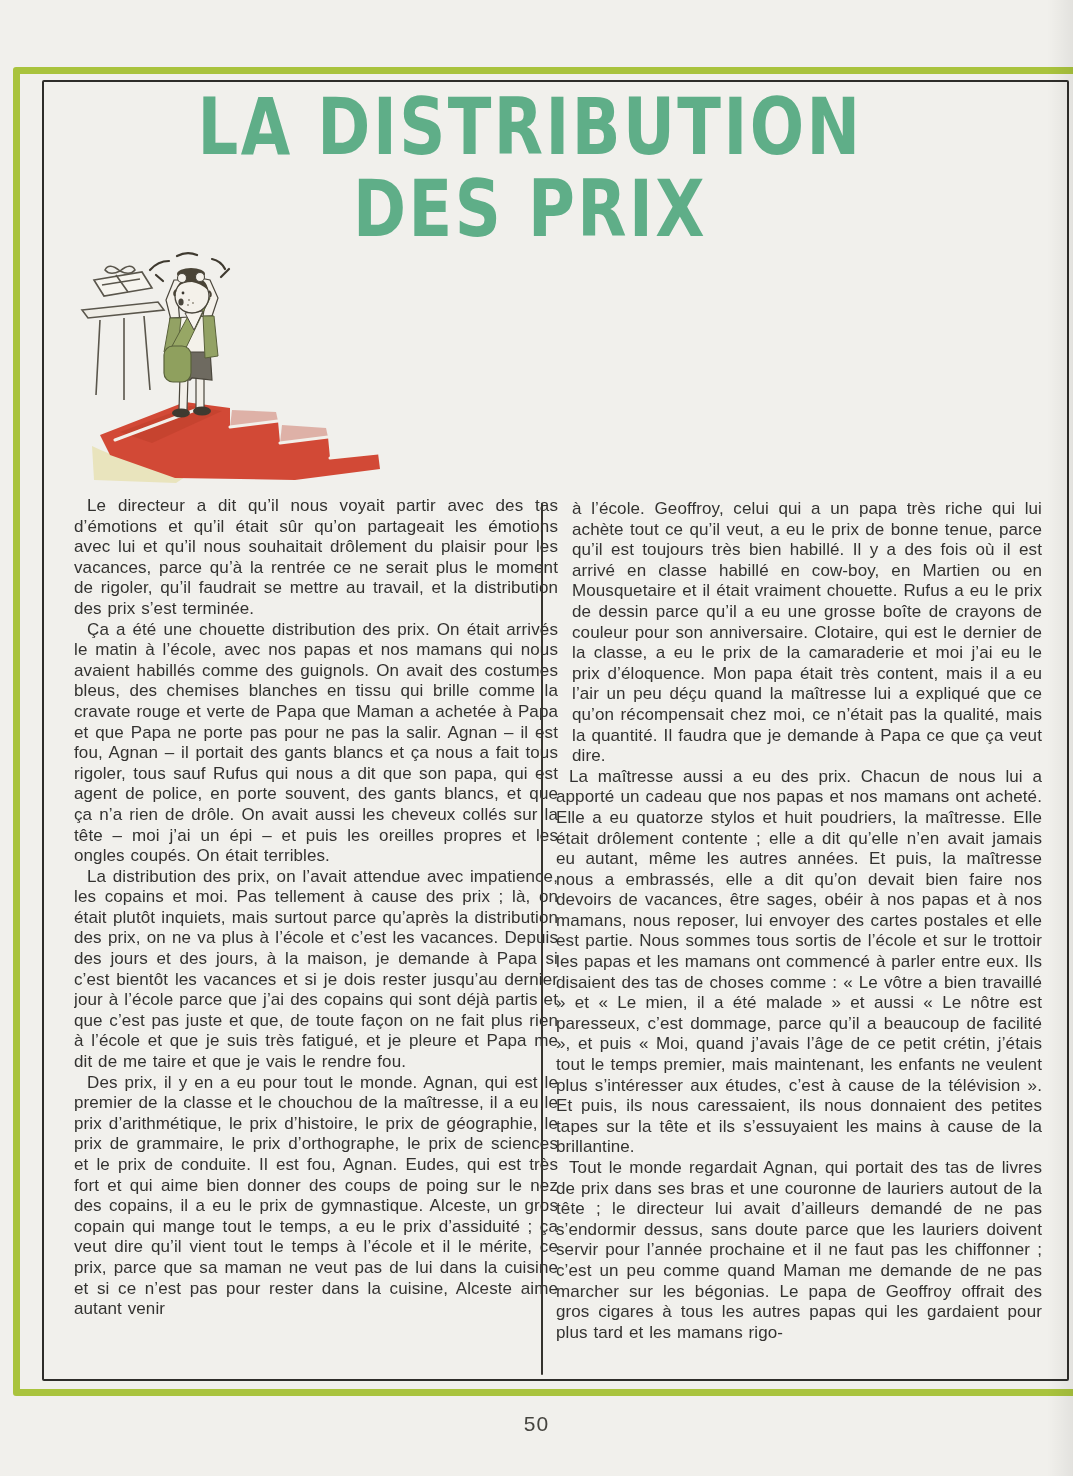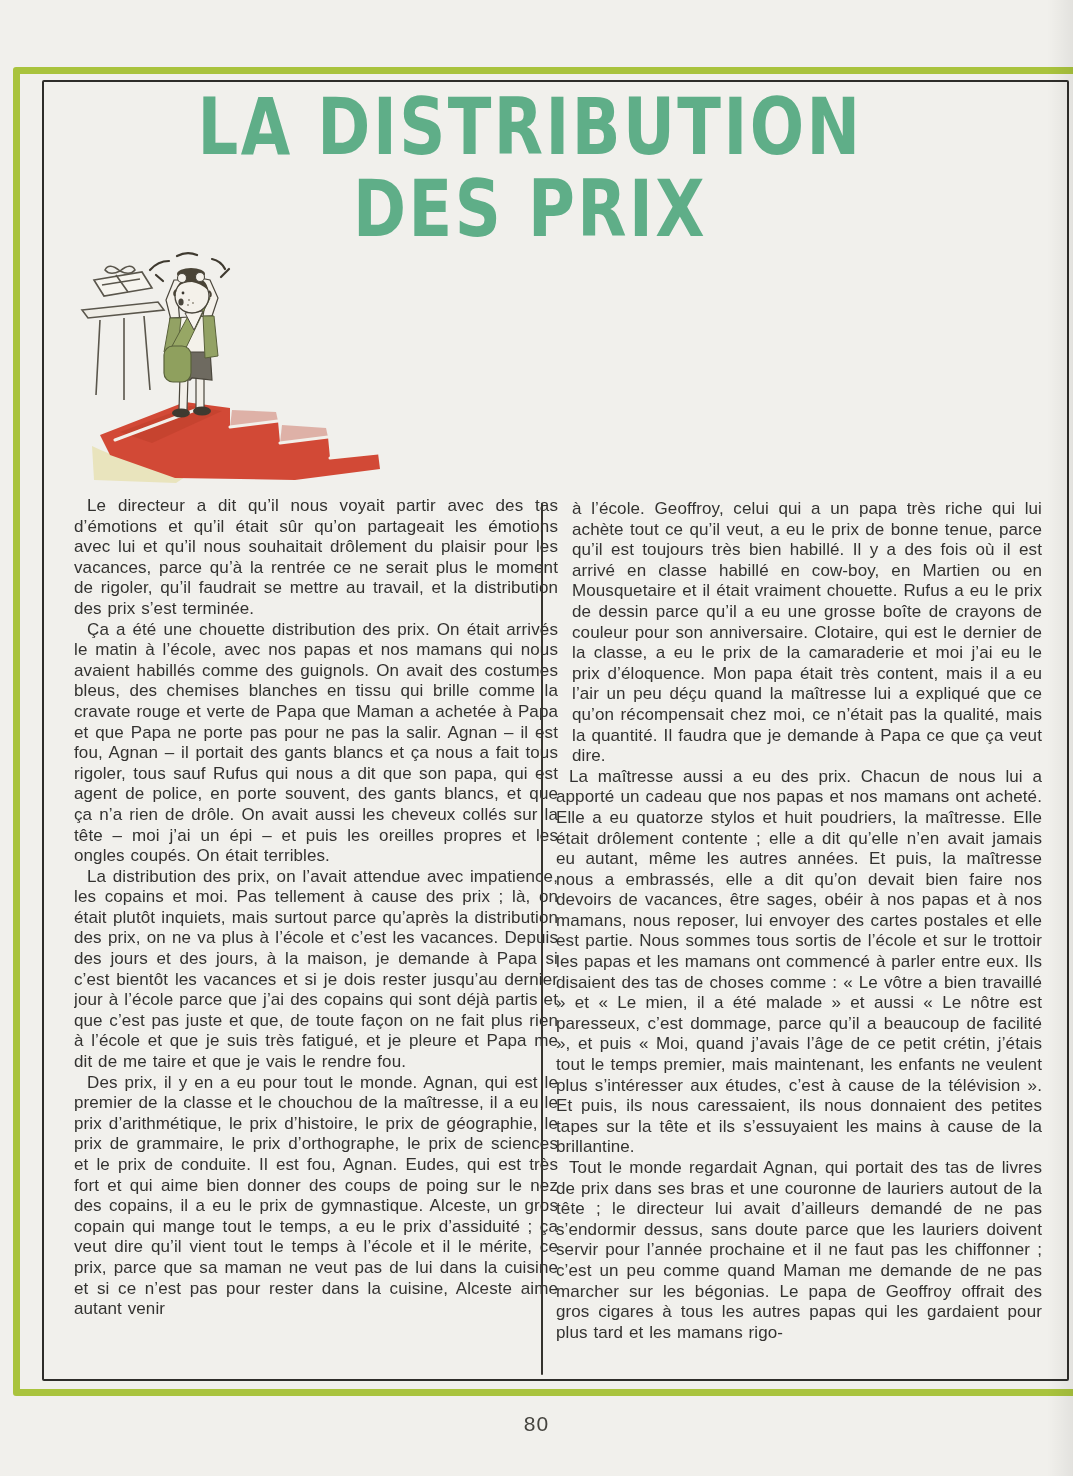--- a/index.html
+++ b/index.html
@@ -142,16 +142,16 @@
   </div>
 
   <div class="divider"></div>
 
   <div class="col col-right">
     <p class="no-indent">à l’école. Geoffroy, celui qui a un papa très riche qui lui achète tout ce qu’il veut, a eu le prix de bonne tenue, parce qu’il est toujours très bien habillé. Il y a des fois où il est arrivé en classe habillé en cow-boy, en Martien ou en Mousquetaire et il était vraiment chouette. Rufus a eu le prix de dessin parce qu’il a eu une grosse boîte de crayons de couleur pour son anniversaire. Clotaire, qui est le dernier de la classe, a eu le prix de la camaraderie et moi j’ai eu le prix d’éloquence. Mon papa était très content, mais il a eu l’air un peu déçu quand la maîtresse lui a expliqué que ce qu’on récompensait chez moi, ce n’était pas la qualité, mais la quantité. Il faudra que je demande à Papa ce que ça veut dire.</p>
     <p>La maîtresse aussi a eu des prix. Chacun de nous lui a apporté un cadeau que nos papas et nos mamans ont acheté. Elle a eu quatorze stylos et huit poudriers, la maîtresse. Elle était drôlement contente ; elle a dit qu’elle n’en avait jamais eu autant, même les autres années. Et puis, la maîtresse nous a embrassés, elle a dit qu’on devait bien faire nos devoirs de vacances, être sages, obéir à nos papas et à nos mamans, nous reposer, lui envoyer des cartes postales et elle est partie. Nous sommes tous sortis de l’école et sur le trottoir les papas et les mamans ont commencé à parler entre eux. Ils disaient des tas de choses comme : « Le vôtre a bien travaillé » et « Le mien, il a été malade » et aussi « Le nôtre est paresseux, c’est dommage, parce qu’il a beaucoup de facilité », et puis « Moi, quand j’avais l’âge de ce petit crétin, j’étais tout le temps premier, mais maintenant, les enfants ne veulent plus s’intéresser aux études, c’est à cause de la télévision ». Et puis, ils nous caressaient, ils nous donnaient des petites tapes sur la tête et ils s’essuyaient les mains à cause de la brillantine.</p>
     <p>Tout le monde regardait Agnan, qui portait des tas de livres de prix dans ses bras et une couronne de lauriers autout de la tête ; le directeur lui avait d’ailleurs demandé de ne pas s’endormir dessus, sans doute parce que les lauriers doivent servir pour l’année prochaine et il ne faut pas les chiffonner ; c’est un peu comme quand Maman me demande de ne pas marcher sur les bégonias. Le papa de Geoffroy offrait des gros cigares à tous les autres papas qui les gardaient pour plus tard et les mamans rigo-</p>
   </div>
 
-  <div class="page-num">80</div>
+  <div class="page-num">50</div>
 
   <div class="edge-shade"></div>
 </div>
 
 </body></html>

